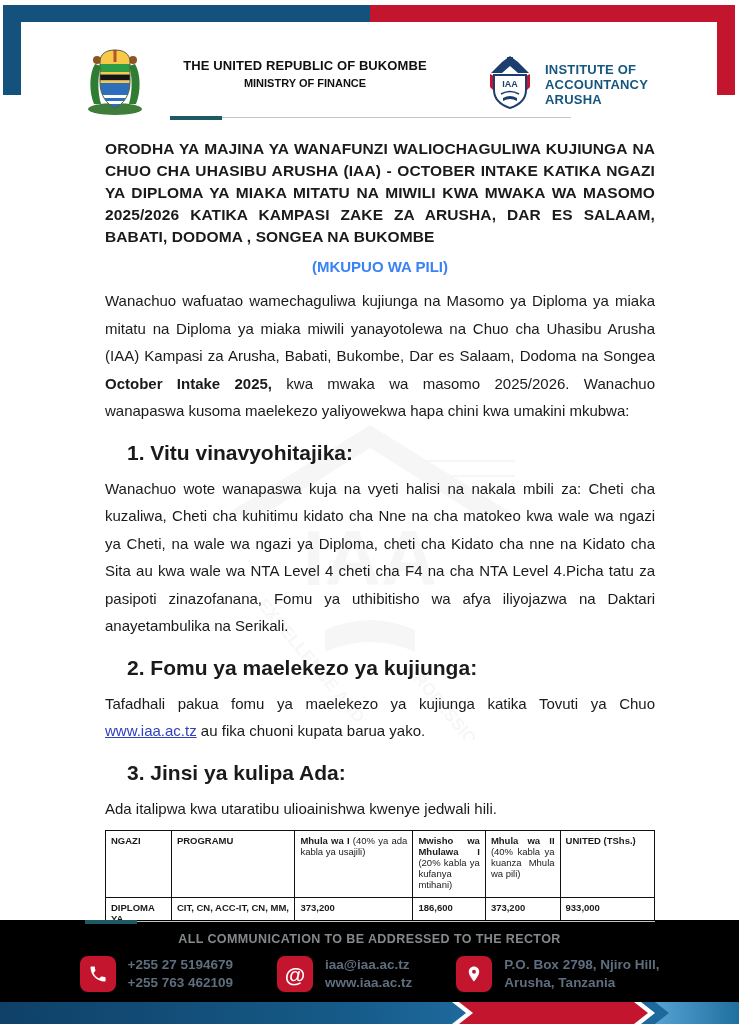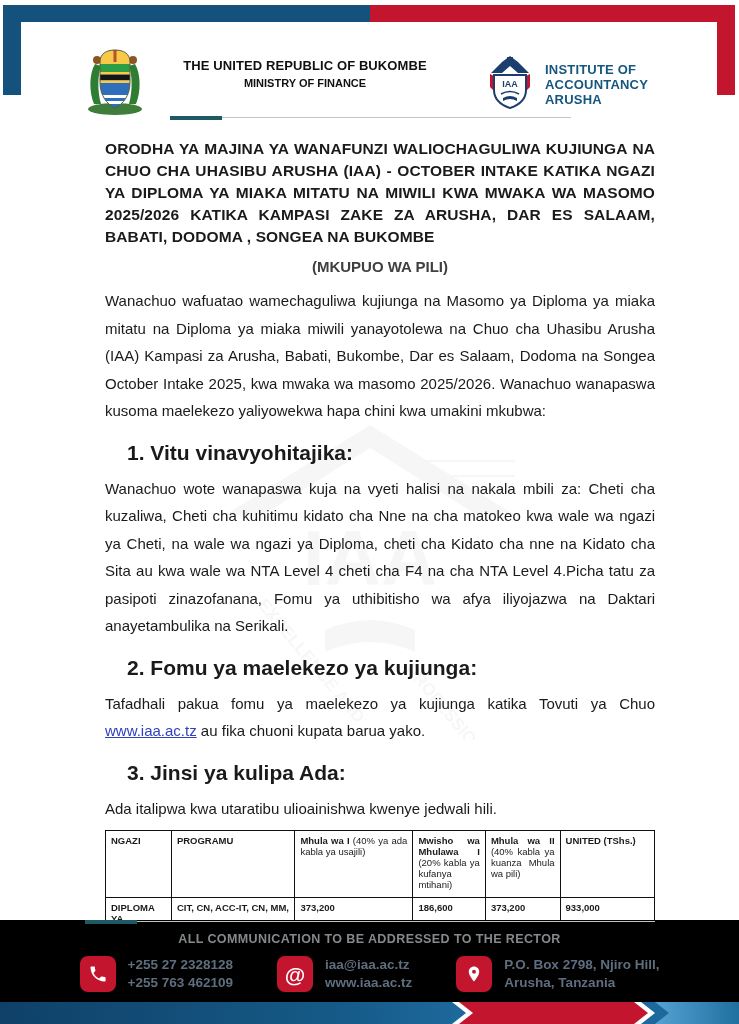--- a/index.html
+++ b/index.html
@@ -21,25 +21,25 @@
   .iaa-logo{position:absolute;left:482px;top:56px;}
   .iaa-wordmark{position:absolute;left:545px;top:62px;font-weight:bold;font-size:13px;line-height:15px;color:#15567f;letter-spacing:.2px;}
   .divider{position:relative;height:4px;margin:0 84px 0 85px;}
   .divider .line{position:absolute;left:0;right:0;top:1px;height:1px;background:#c4c4c4;}
   .divider .accent{position:absolute;left:0;top:0;width:52px;height:4px;background:#1e5a64;}
   .hdr-divider{margin-top:116px;position:absolute;left:85px;right:84px;top:0;}
 
   
   .main{position:relative;padding:0 84px 0 105px;z-index:2;}
   .doc-title{margin:18px 0 0;font-size:15.5px;line-height:22px;font-weight:bold;text-align:justify;letter-spacing:.1px;}
-  .doc-subtitle{margin-top:10px;text-align:center;font-size:15px;font-weight:bold;color:#404040;}
+  .doc-subtitle{margin-top:10px;text-align:center;font-size:15px;font-weight:bold;color:#3b82f6;}
   .para{margin:12px 0 0;font-size:15px;line-height:27.5px;text-align:justify;}
   .sec-heading{margin:16px 0 0 22px;font-size:21px;font-weight:bold;}
   .body-after-head{margin-top:10px;}
-  .bold{font-weight:normal;}
+  .bold{font-weight:bold;}
   a.doc-link{color:#2f3fbe;text-decoration:underline;}
 
   
   table.fees{margin-top:8px;width:100%;border-collapse:collapse;table-layout:fixed;}
   table.fees th,table.fees td{border:1.2px solid #111;padding:4px 5px;font-size:9.5px;vertical-align:top;text-align:left;}
   table.fees th{font-weight:normal;text-align:justify;height:58px;}
   table.fees th .b{font-weight:bold;}
   table.fees td{font-weight:bold;height:14px;}
   td.spread{word-spacing:16px;}
   td.prog{font-weight:normal;}
@@ -197,21 +197,21 @@
     </div>
     <div class="ft-notice">ALL COMMUNICATION TO BE ADDRESSED TO THE RECTOR</div>
     <div class="contacts">
       <div class="contact">
         <div class="cicon">
           <svg width="20" height="20" viewBox="0 0 24 24">
             <path fill="#fff" d="M6.6 10.8c1.5 2.9 3.8 5.2 6.7 6.7l2.2-2.2c.3-.3.7-.4 1-.2 1.1.4 2.4.6 3.6.6.6 0 1 .4 1 1V20c0 .6-.4 1-1 1C10.8 21 3 13.2 3 3.9c0-.6.4-1 1-1h3.3c.6 0 1 .4 1 1 0 1.3.2 2.5.6 3.6.1.3 0 .7-.2 1l-2.1 2.3z"></path>
           </svg>
         </div>
         <div class="ctext">
-          <div>+255 27 2328128</div>
+          <div>+255 27 5194679</div>
           <div>+255 763 462109</div>
         </div>
       </div>
       <div class="contact">
         <div class="cicon">
             <span class="at">@</span>
           </div>
         <div class="ctext">
           <div>iaa@iaa.ac.tz</div>
           <div>www.iaa.ac.tz</div>

